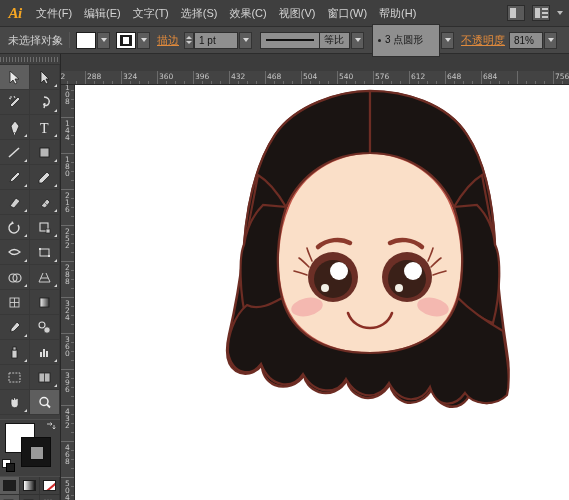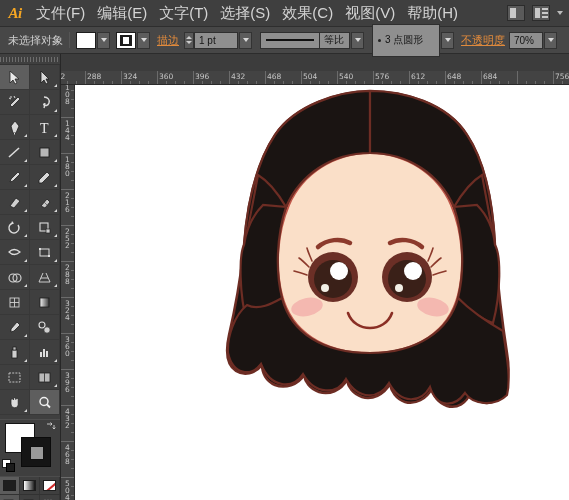--- a/index.html
+++ b/index.html
@@ -21,21 +21,21 @@
   }
   .ai-logo {
     width: 30px; height: 27px;
     display: flex; align-items: center; justify-content: center;
     color: #f5a623;
     font-size: 15px; font-weight: bold; font-style: italic;
     font-family: "Liberation Serif", serif;
     letter-spacing: -0.5px;
   }
   .menu-item {
-    color: #d4d4d4; font-size: 15px;
+    color: #d4d4d4; font-size: 11px;
     padding: 4px 6px 4px 6px;
     white-space: nowrap; cursor: default;
   }
   .menubar-right {
     margin-left: auto; display: flex; align-items: center;
     gap: 7px; padding-right: 6px;
   }
   .panel-icon {
     width: 18px; height: 16px; background: #5a5a5a;
     border: 1px solid #2c2c2c; position: relative;
@@ -260,20 +260,21 @@
 <div id="app">
 
   <div class="menubar">
     <div class="ai-logo">Ai</div>
     <div class="menu-item">文件(F)</div>
     <div class="menu-item">编辑(E)</div>
     <div class="menu-item">文字(T)</div>
     <div class="menu-item">选择(S)</div>
     <div class="menu-item">效果(C)</div>
     <div class="menu-item">视图(V)</div>
+    <div class="menu-item">窗口(W)</div>
     <div class="menu-item">帮助(H)</div>
     <div class="menubar-right">
       <div class="panel-icon"></div>
       <div class="panel-icon grid"></div>
       <div class="tiny-caret"></div>
     </div>
   </div>
 
   <div class="optionsbar">
     <div class="opt-label">未选择对象</div>
@@ -310,21 +311,21 @@
     <div class="cap-field" style="width:68px">
       <span class="cap-dot"></span>
       <span>3 点圆形</span>
     </div>
     <div class="mini-drop">
         <i></i>
       </div>
     <div style="width:7px"></div>
     <div class="opt-label link">不透明度</div>
     <div style="width:4px"></div>
-    <div class="field" style="width:34px">70%</div>
+    <div class="field" style="width:34px">81%</div>
     <div class="mini-drop">
         <i></i>
       </div>
   </div>
 
 
   <div class="corner"></div>
   <div class="hruler" id="hruler">
       <div class="lbl" style="left: -10px;">252</div>
       <div class="tick" style="left: 6px; height: 4px; top: 10px;"></div>

